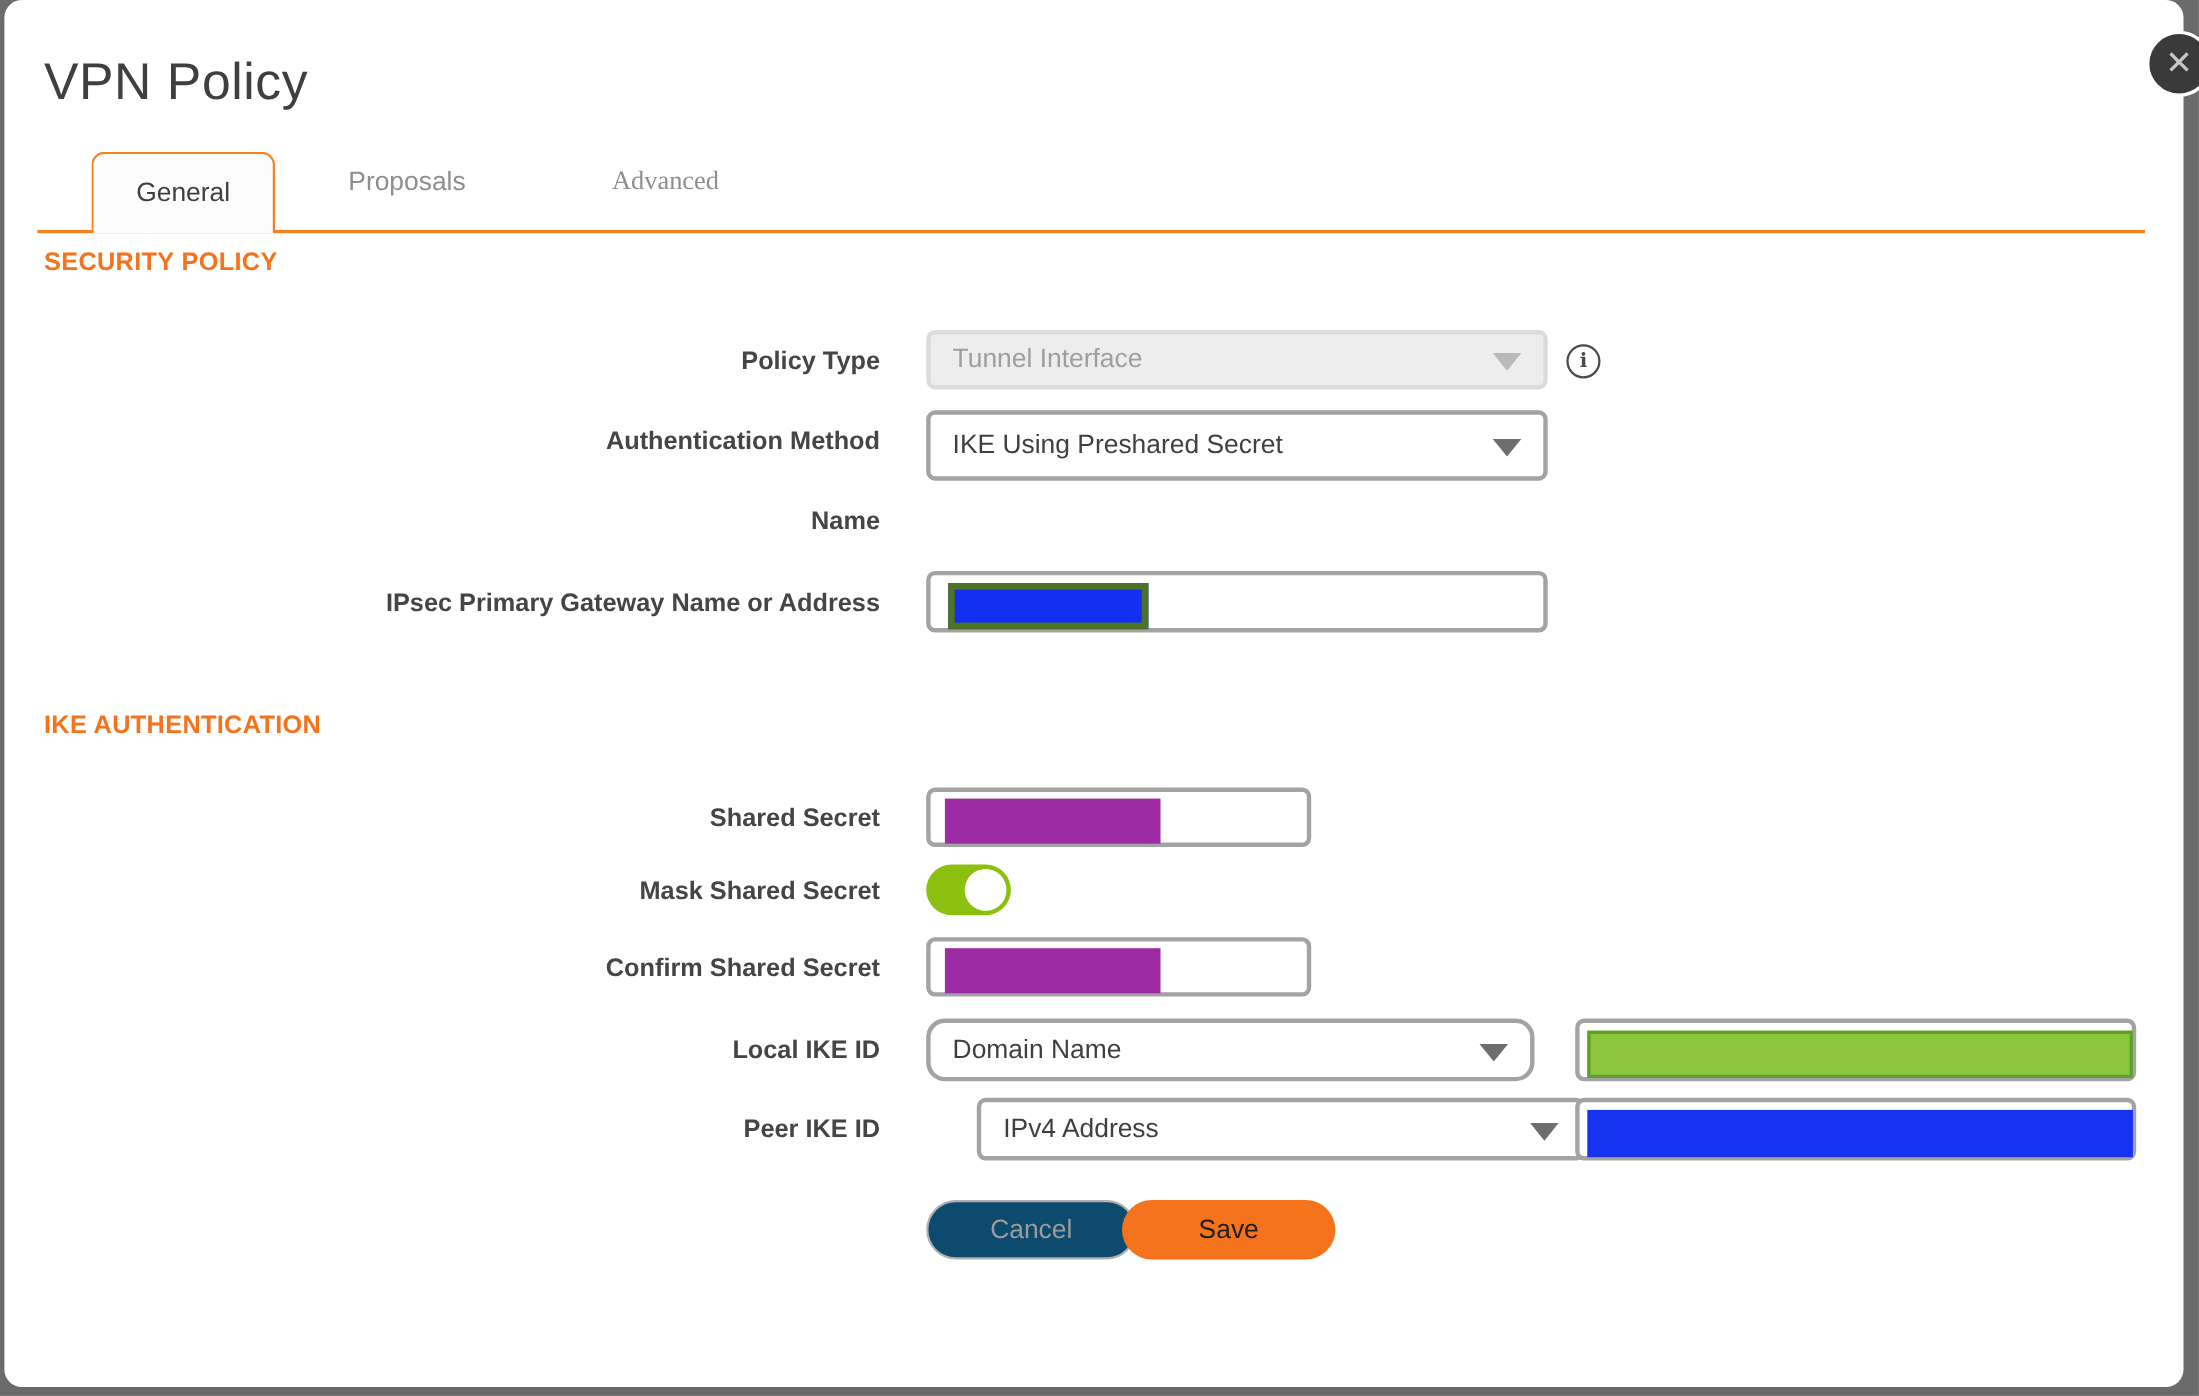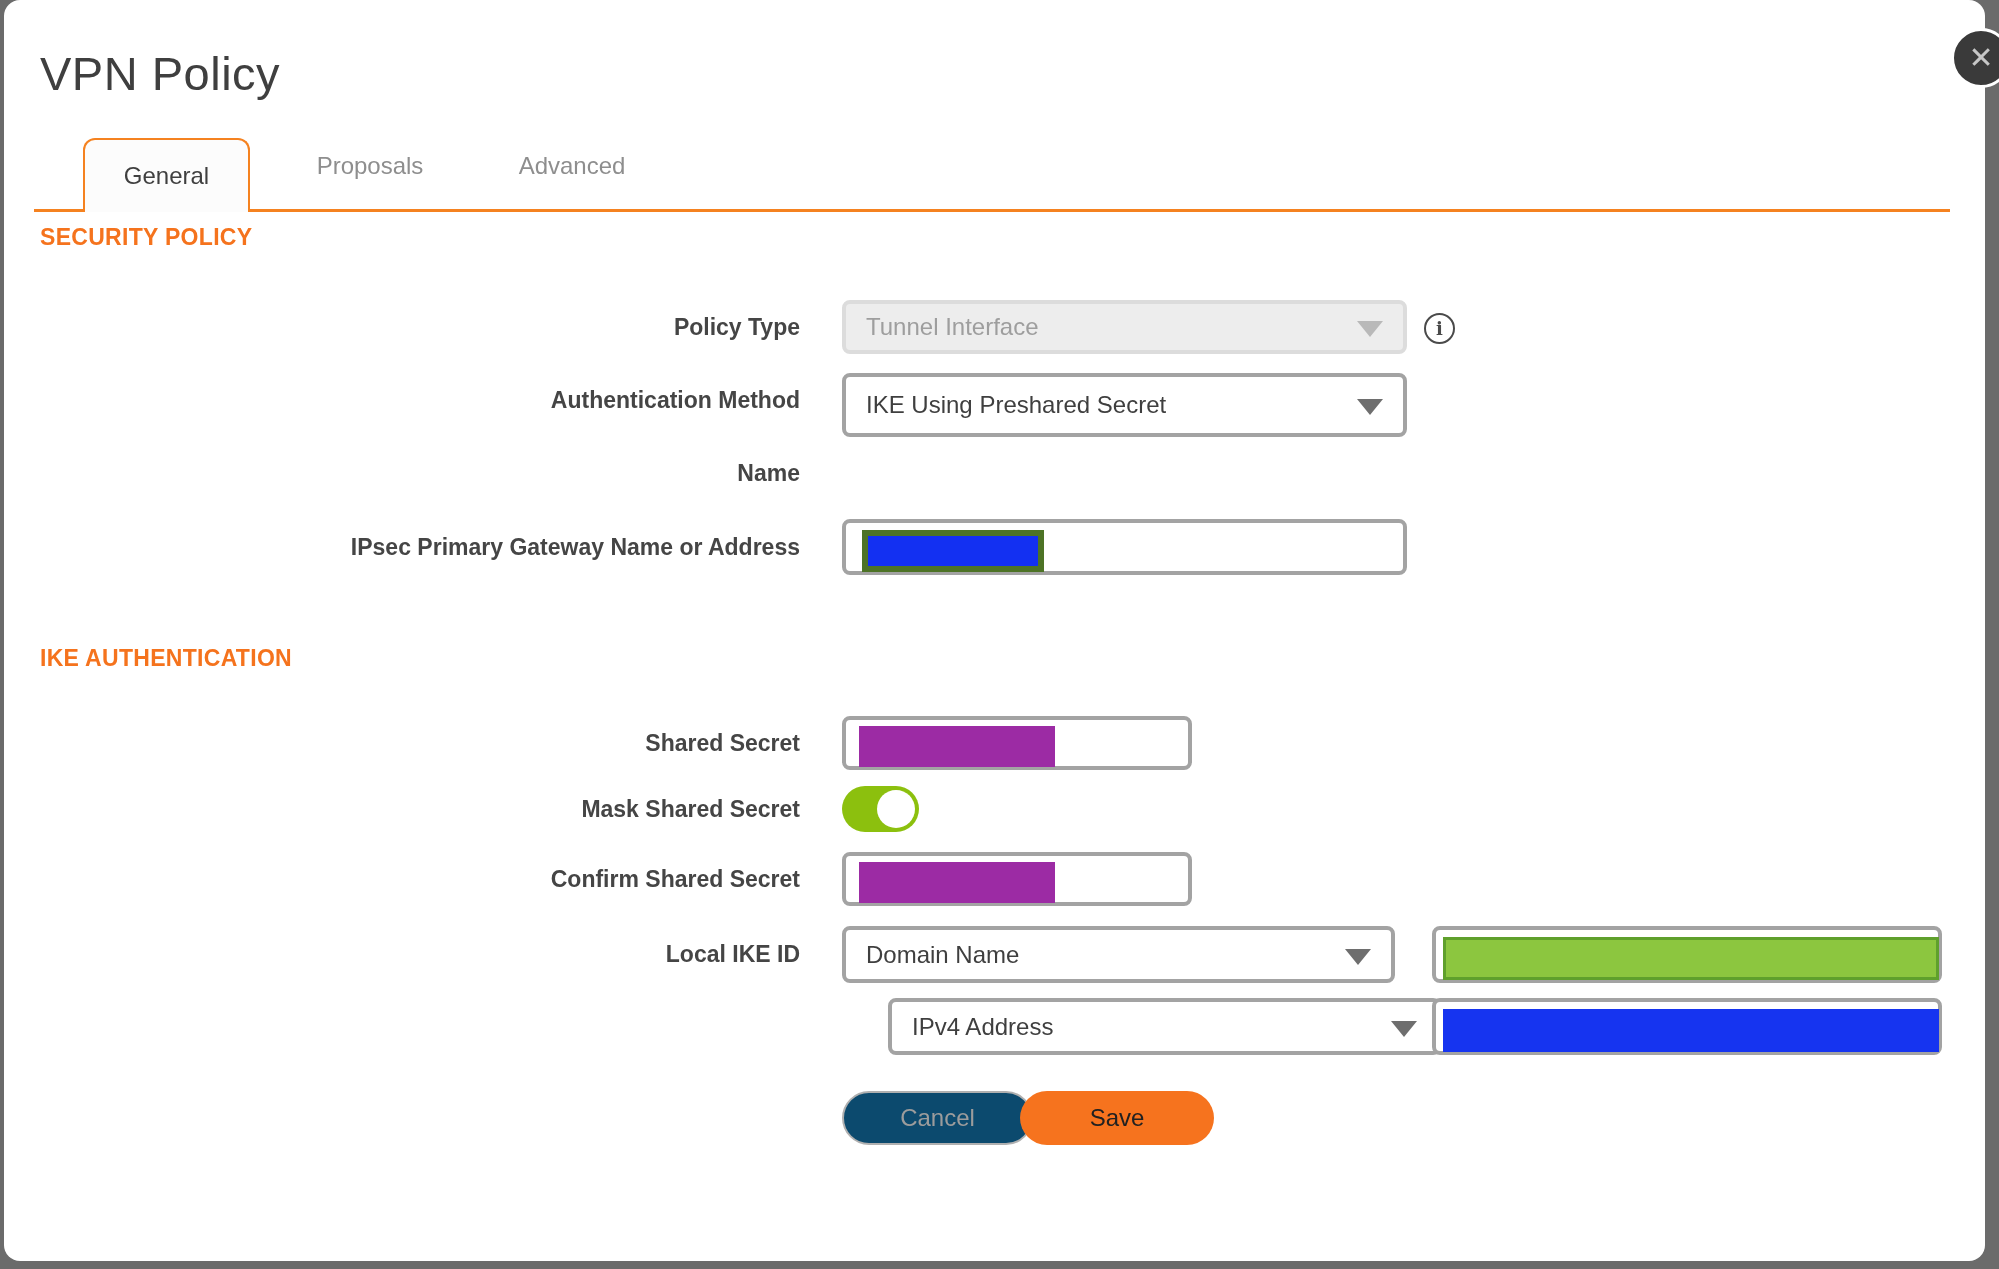--- a/index.html
+++ b/index.html
@@ -30,21 +30,21 @@
     background:#FCFCFC; border:2px solid #F58220; border-bottom:none;
     border-radius:12px 12px 0 0; z-index:3;
     display:flex; align-items:center; justify-content:center;
     font-size:24px; color:#3F3F3F; cursor:pointer;
   }
   .tab-inactive {
     position:absolute; top:152px; width:160px; text-align:center;
     font-size:24px; color:#8E8E8E; cursor:pointer; z-index:1;
   }
   .tab-proposals { left:286px; }
-  .tab-advanced  { left:488px; }
+  .tab-advanced  { left:521px;font-family:Liberation Serif, serif; }
   .tab-line {
     position:absolute; left:30px; top:209px; width:1916px; height:3px;
     background:#F58220; z-index:2;
   }
   .section-heading {
     position:absolute; left:36px; font-size:23px; font-weight:700;
     color:#F5731D; letter-spacing:0.3px;
   }
   .sec-1 { top:224px; }
   .sec-2 { top:645px; }
@@ -150,28 +150,29 @@
   <div class="toggle">
     <span class="thumb"></span>
   </div>
 
   <div class="flabel" style="top:852px; line-height:54px;">Confirm Shared Secret</div>
   <div class="control" style="left:838px; top:852px; width:350px; height:54px; padding-left:0;">
     <span class="redact redact-purple"></span>
   </div>
 
   <div class="flabel" style="top:926px; line-height:57px;">Local IKE ID</div>
-  <div class="control select" style="left:838px; top:926px; width:553px; height:57px;">
+  <div class="control select" style="left:838px; top:926px; width:553px; height:57px;border-radius:17px;">
     <span>Domain Name</span>
     <span class="caret"></span>
   </div>
   <div class="control" style="left:1428px; top:926px; width:510px; height:57px; padding-left:0;">
     <span class="redact redact-green"></span>
   </div>
 
+  <div class="flabel" style="top:998px; line-height:57px;">Peer IKE ID</div>
   <div class="control select" style="left:838px; top:998px; width:553px; height:57px;margin-left:46px;">
     <span>IPv4 Address</span>
     <span class="caret"></span>
   </div>
   <div class="control" style="left:1428px; top:998px; width:510px; height:57px; padding-left:0;">
     <span class="redact redact-blue"></span>
   </div>
 
   <div class="btn btn-cancel">
     <span>Cancel</span>

